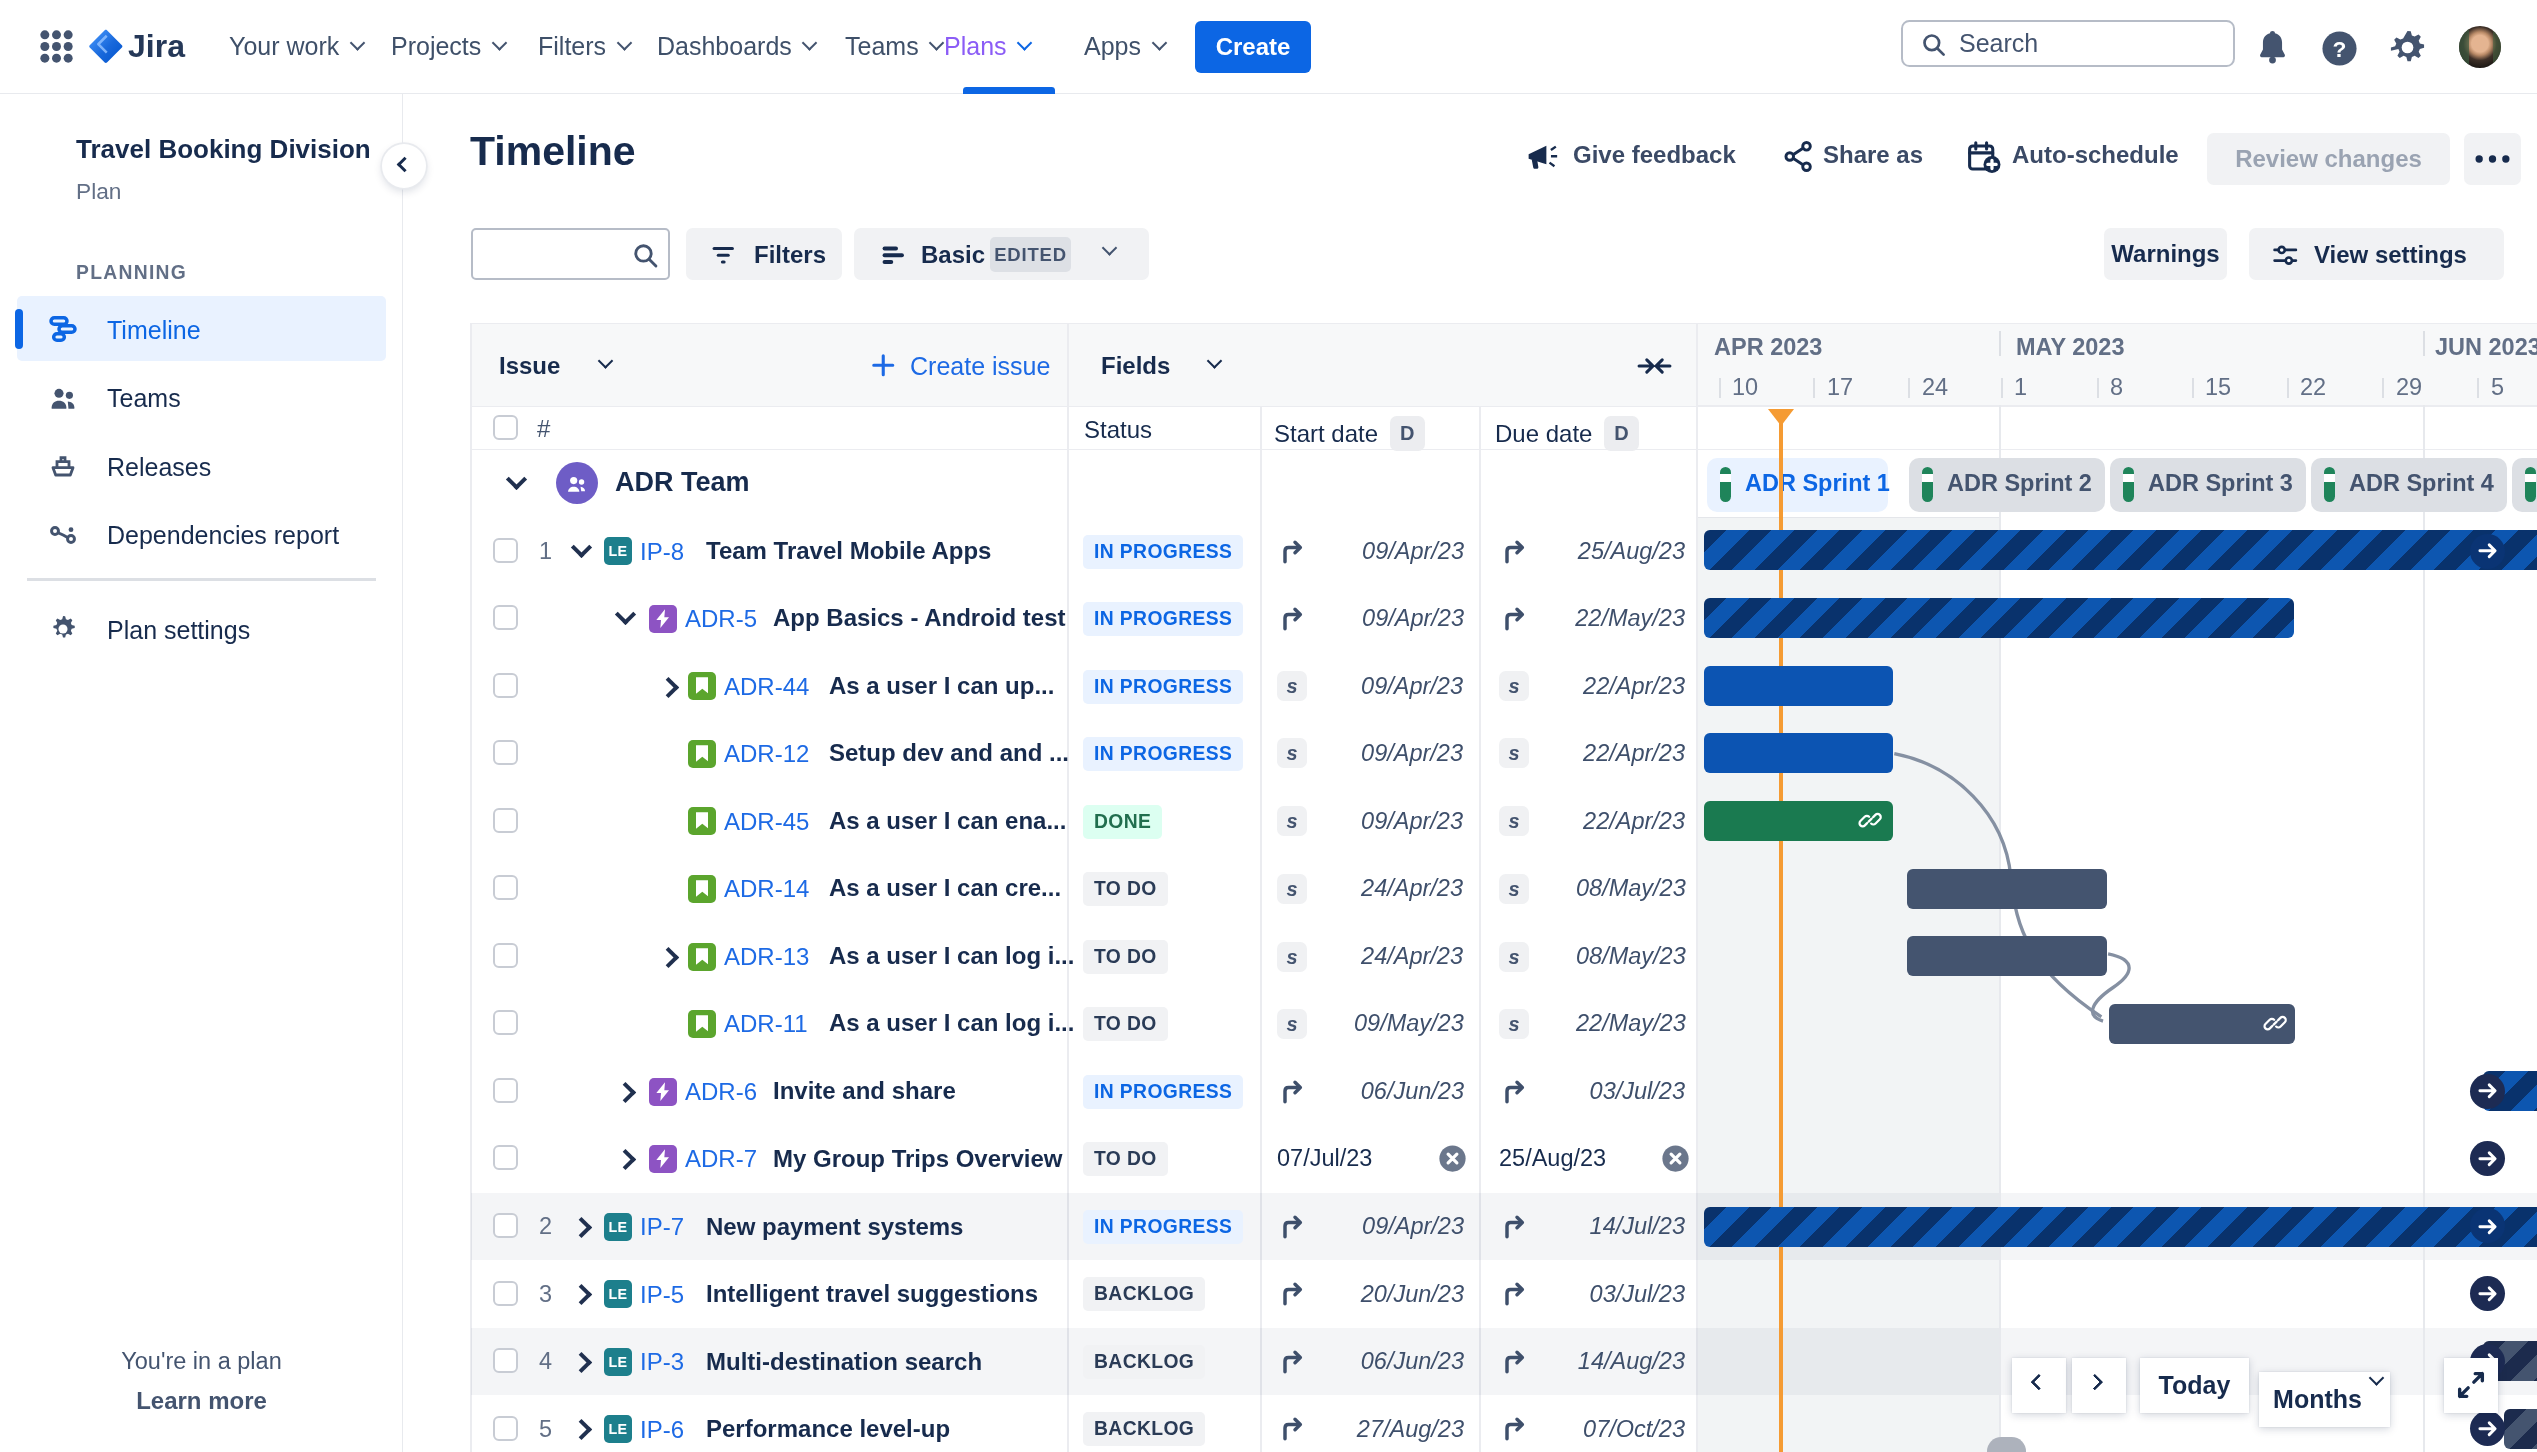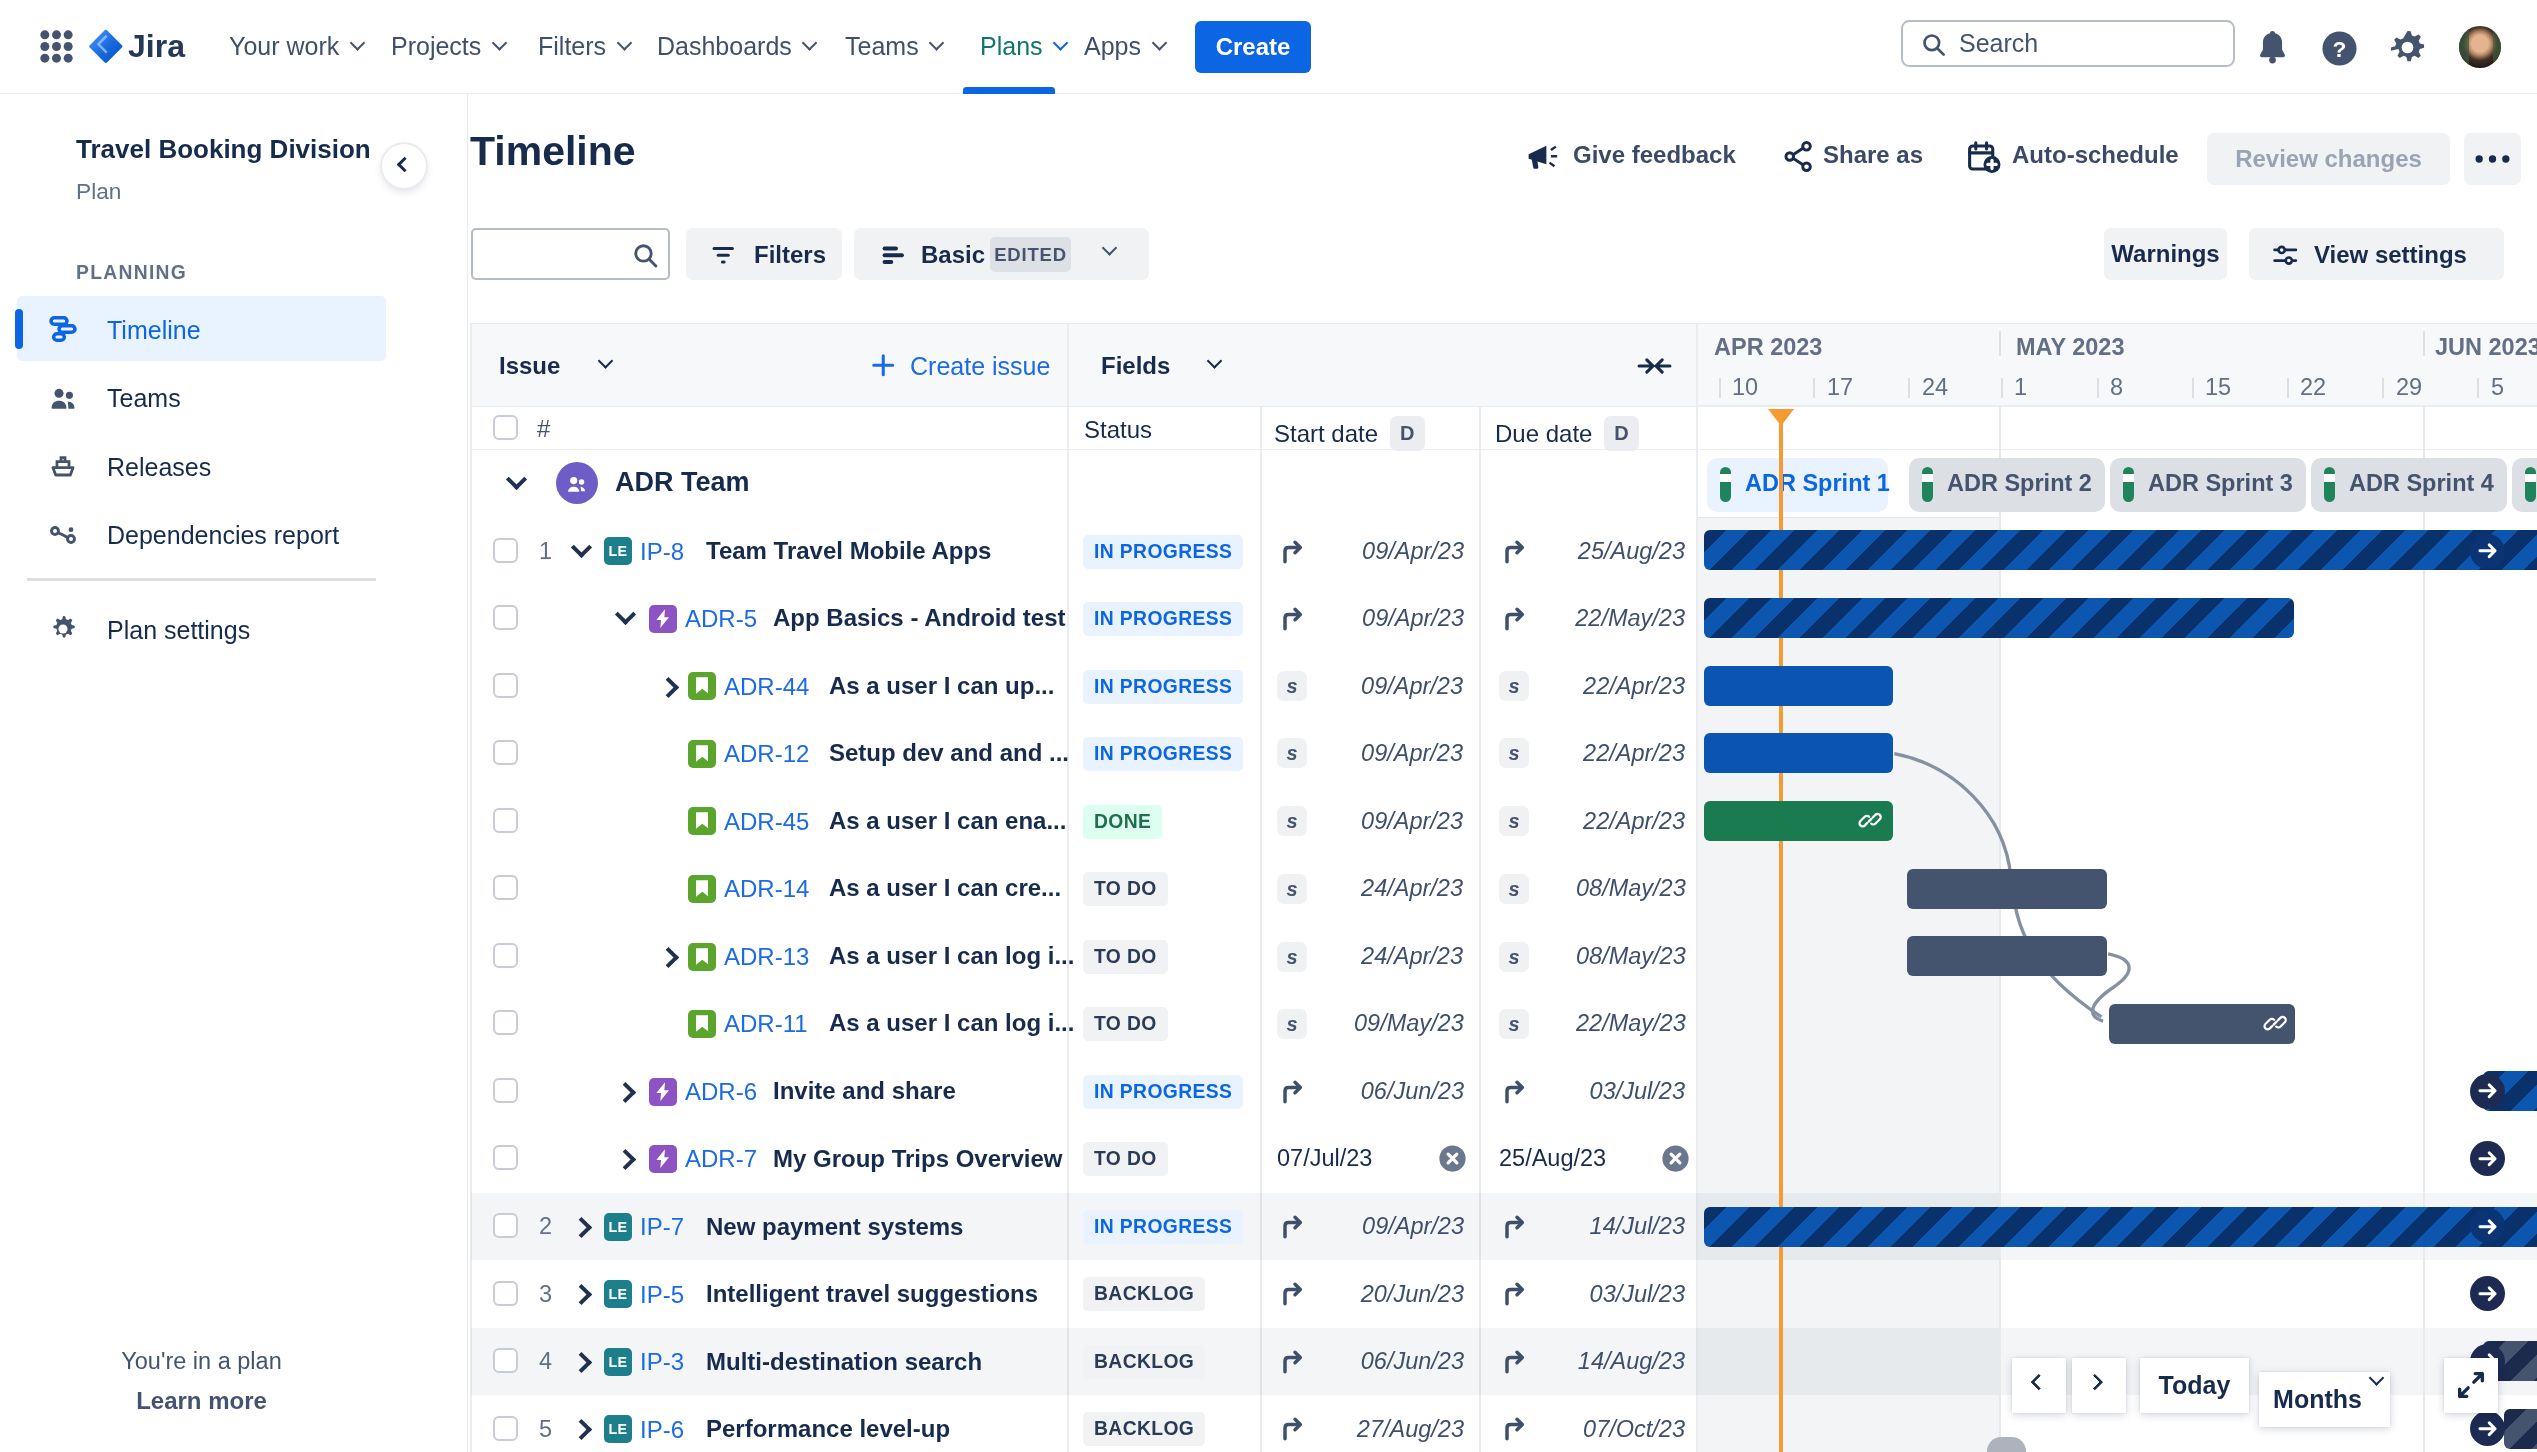--- a/index.html
+++ b/index.html
@@ -3,21 +3,21 @@
 <style>
 *{margin:0;padding:0;box-sizing:border-box;}
 html,body{width:2538px;height:1453px;overflow:hidden;}
 body{font-family:"Liberation Sans",sans-serif;background:#fff;color:#172B4D;position:relative;}
 .abs{position:absolute;}
 svg{display:block;}
 .nav{position:absolute;left:0;top:0;width:2538px;height:94px;border-bottom:1.7px solid #E8EAEE;background:#fff;}
 .navitem{position:absolute;top:0;height:92px;line-height:92px;font-size:25px;font-weight:400;color:#3F5069;white-space:nowrap;}
 .chev{display:inline-block;width:11px;height:11px;border-right:2.9px solid #44546F;border-bottom:2.9px solid #44546F;transform:rotate(45deg) translate(-2.5px,-2.5px);margin-left:12.6px;margin-bottom:3.4px;}
 .chev.blue{border-color:#0C66E4;}
-.sidebar{position:absolute;left:0;top:94px;width:468px;height:1359px;border-right:1.7px solid #E8EAEE;background:#fff;}
+.sidebar{position:absolute;left:0;top:94px;width:403px;height:1359px;border-right:1.7px solid #E8EAEE;background:#fff;}
 .sideitem{position:absolute;left:76px;font-size:24px;color:#172B4D;white-space:nowrap;}
 .btn{position:absolute;background:#F1F2F4;border-radius:6.7px;font-size:24px;font-weight:700;color:#172B4D;text-align:center;}
 .hact{position:absolute;font-size:24px;font-weight:700;color:#3B4A66;white-space:nowrap;}
 .colh{position:absolute;font-size:23.5px;font-weight:700;color:#172B4D;}
 .dchip{display:inline-block;width:35px;height:35px;line-height:35px;border-radius:6.7px;background:#ECEDF0;color:#44546F;font-size:20px;font-weight:700;text-align:center;vertical-align:middle;margin-left:11.7px;margin-bottom:5px;}
 .key{color:#1D6AE5;font-size:24px;}
 .title{color:#172B4D;font-size:24px;font-weight:700;}
 .num{color:#626F86;font-size:23.5px;}
 .cbx{position:absolute;width:25px;height:25px;border:2.5px solid #C8CCD4;border-radius:5.9px;background:#fff;}
 .chip{position:absolute;height:34px;line-height:34px;border-radius:5px;font-size:19.3px;font-weight:700;padding:0 11px;letter-spacing:0.4px;white-space:nowrap;}
@@ -58,21 +58,21 @@
       </defs>
 <path fill="url(#jg)" d="M11.5 2.3 2.3 11.5c-.4.4-.4 1 0 1.4l9.2 9.2c.4.4 1 .4 1.4 0l9.2-9.2c.4-.4.4-1 0-1.4l-9.2-9.2c-.4-.4-1-.4-1.4 0z"></path>
 <path fill="#8FBFFF" d="M12.2 5.1 7 10.3c-.3.3-.3.8 0 1.1l5.2 5.2 1.1-1.1-4.6-4.6 4.6-4.6z" opacity=".85"></path>
 </svg>
 <div class="navitem" style="left:128px;font-size:32px;font-weight:700;color:#253858;">Jira</div>
 <div class="navitem" style="left:229px">Your work<span class="chev"></span></div>
 <div class="navitem" style="left:391px">Projects<span class="chev"></span></div>
 <div class="navitem" style="left:538px">Filters<span class="chev"></span></div>
 <div class="navitem" style="left:657px">Dashboards<span class="chev"></span></div>
 <div class="navitem" style="left:845px">Teams<span class="chev"></span></div>
-<div class="navitem" style="left:980px;color:#0f766e">Plans<span class="chev blue"></span></div>
+<div class="navitem" style="left:944px;color:#8b5cf6">Plans<span class="chev blue"></span></div>
 <div class="abs" style="left:963px;top:87px;width:92px;height:6.7px;background:#0C66E4;border-radius:3.4px 3.4px 0 0;"></div>
 <div class="navitem" style="left:1084px">Apps<span class="chev"></span></div>
 <div class="abs" style="left:1195px;top:21px;width:116px;height:52px;background:#0C66E4;border-radius:5.9px;color:#fff;font-size:24px;font-weight:700;text-align:center;line-height:52px;">Create</div>
 <div class="abs" style="left:1901px;top:20px;width:334px;height:47px;border:2.5px solid #B6BCC7;border-radius:8.4px;background:#fff;"></div>
 <svg class="abs" style="left:1920px;top:31px" width="27" height="27" viewBox="0 0 24 24" fill="none" stroke="#44546F" stroke-width="2.4">
       <circle cx="10.5" cy="10.5" r="6.5"></circle>
       <path d="M15.5 15.5 21 21" stroke-linecap="round"></path>
     </svg>
 <div class="abs" style="left:1959px;top:29px;font-size:25px;color:#44546F;">Search</div>
 <svg class="abs" style="left:2254px;top:27px" width="37" height="39" viewBox="0 0 24 24" fill="#44546F">

